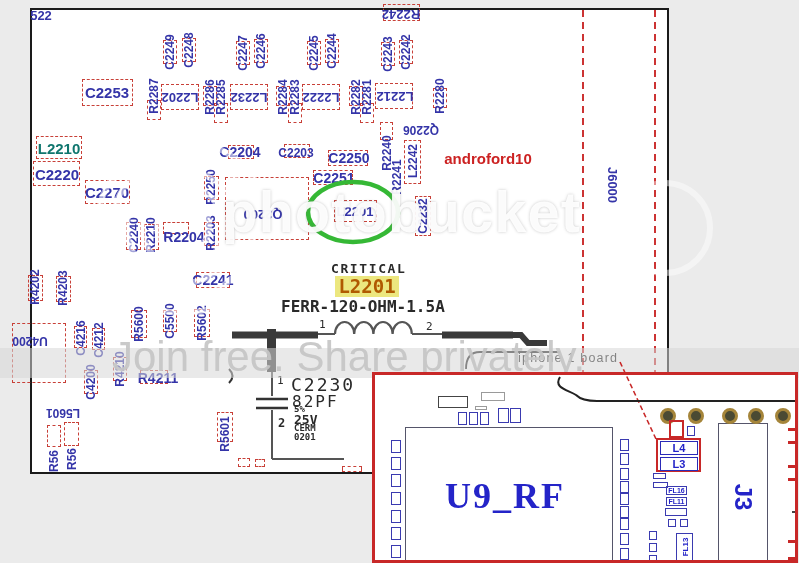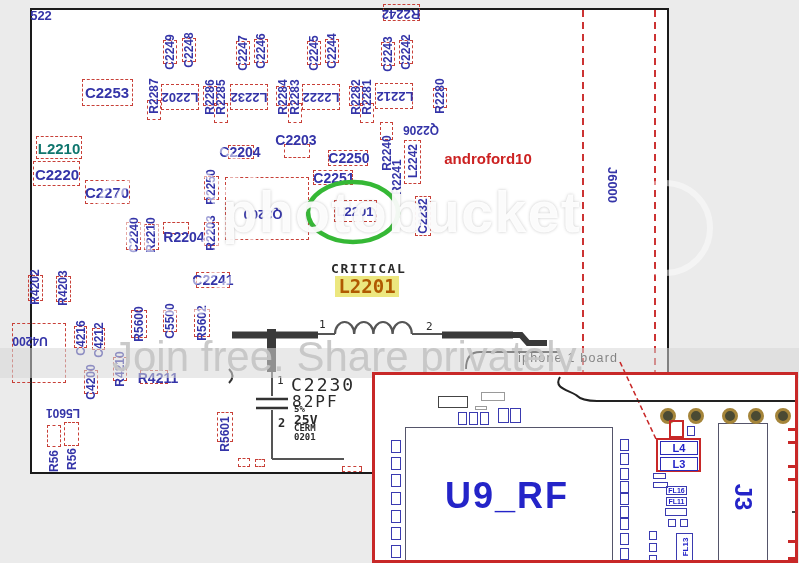--- a/index.html
+++ b/index.html
@@ -54,20 +54,21 @@
       <path d="M513 335 L521 335 L528 343 L547 343" stroke="#3a3a3a" stroke-width="6" fill="none"></path>
       <path d="M272 372 V396 M272 410 V459 M272 459 H344" stroke="#555" stroke-width="2" fill="none"></path>
       <path d="M256 399 H288 M256 408 H288" stroke="#333" stroke-width="2.5" fill="none"></path>
       <path d="M229 369 q7 7 0 14" stroke="#333" stroke-width="2" fill="none"></path>
       <path d="M466 369 Q466 352 480 352 H560" stroke="#222" stroke-width="1.8" fill="none"></path>
     </svg>
 
     <div class="mono" style="left:331px;top:261px;font-size:13px;letter-spacing:1.6px;font-weight:700;">CRITICAL</div>
     <div class="mono" style="left:335px;top:276px;width:64px;height:21px;background:#ece77f;color:#b05a00;
                 font-size:19px;font-weight:700;text-align:center;line-height:21px;">L2201</div>
+    <div class="mono" style="left:281px;top:297px;font-size:16px;font-weight:700;">FERR-120-OHM-1.5A</div>
 
     <div class="mono" style="left:319px;top:318px;font-size:11px;">1</div>
     <div class="mono" style="left:426px;top:320px;font-size:11px;">2</div>
 
     <div class="mono" style="left:291px;top:374px;font-size:18px;letter-spacing:2px;">C2230</div>
     <div class="mono" style="left:292px;top:392px;font-size:16px;letter-spacing:2px;">82PF</div>
     <div class="mono" style="left:294px;top:404px;font-size:9px;font-weight:700;">5%</div>
     <div class="mono" style="left:294px;top:412px;font-size:13px;font-weight:700;">25V</div>
     <div class="mono" style="left:294px;top:423px;font-size:9px;font-weight:700;">CERM</div>
     <div class="mono" style="left:294px;top:432px;font-size:9px;font-weight:700;">0201</div>
@@ -150,21 +151,21 @@
       <div class="comp" style="left: 321px; top: 97px; font-size: 13px; color: rgb(52, 52, 168); transform: translate(-50%, -50%) rotate(180deg);">L2222</div>
       <div class="comp" style="left: 356px; top: 97px; font-size: 12px; color: rgb(52, 52, 168); transform: translate(-50%, -50%) rotate(-90deg);">R2282</div>
       <div class="comp" style="left: 367px; top: 97px; font-size: 12px; color: rgb(52, 52, 168); transform: translate(-50%, -50%) rotate(-90deg);">R2281</div>
       <div class="comp" style="left: 395px; top: 96px; font-size: 13px; color: rgb(52, 52, 168); transform: translate(-50%, -50%) rotate(180deg);">L2212</div>
       <div class="comp" style="left: 388px; top: 54px; font-size: 12px; color: rgb(52, 52, 168); transform: translate(-50%, -50%) rotate(-90deg);">C2243</div>
       <div class="comp" style="left: 406px; top: 52px; font-size: 12px; color: rgb(52, 52, 168); transform: translate(-50%, -50%) rotate(-90deg);">C2242</div>
       <div class="comp" style="left: 440px; top: 96px; font-size: 12px; color: rgb(52, 52, 168); transform: translate(-50%, -50%) rotate(-90deg);">R2280</div>
       <div class="comp" style="left: 401px; top: 14px; font-size: 13px; color: rgb(52, 52, 168); transform: translate(-50%, -50%) rotate(180deg);">R2242</div>
       <div class="comp" style="left: 421px; top: 130px; font-size: 12px; color: rgb(52, 52, 168); transform: translate(-50%, -50%) rotate(180deg);">Q2206</div>
       <div class="comp" style="left: 240px; top: 152px; font-size: 14px; color: rgb(52, 52, 168); transform: translate(-50%, -50%) rotate(0deg);">C2204</div>
-      <div class="comp" style="left: 296px; top: 140px; font-size: 14px; color: rgb(52, 52, 168); transform: translate(-50%, -50%) rotate(0deg);">C2203</div>
+      <div class="comp" style="left: 296px; top: 153px; font-size: 12px; color: rgb(52, 52, 168); transform: translate(-50%, -50%) rotate(0deg);">C2203</div>
       <div class="comp" style="left: 349px; top: 158px; font-size: 14px; color: rgb(52, 52, 168); transform: translate(-50%, -50%) rotate(0deg);">C2250</div>
       <div class="comp" style="left: 334px; top: 178px; font-size: 14px; color: rgb(52, 52, 168); transform: translate(-50%, -50%) rotate(0deg);">C2251</div>
       <div class="comp" style="left: 413px; top: 161px; font-size: 12px; color: rgb(52, 52, 168); transform: translate(-50%, -50%) rotate(-90deg);">L2242</div>
       <div class="comp" style="left: 387px; top: 153px; font-size: 12px; color: rgb(52, 52, 168); transform: translate(-50%, -50%) rotate(-90deg);">R2240</div>
       <div class="comp" style="left: 397px; top: 177px; font-size: 12px; color: rgb(52, 52, 168); transform: translate(-50%, -50%) rotate(-90deg);">R2241</div>
       <div class="comp" style="left: 423px; top: 216px; font-size: 12px; color: rgb(52, 52, 168); transform: translate(-50%, -50%) rotate(-90deg);">C2232</div>
       <div class="comp" style="left: 488px; top: 158px; font-size: 15px; color: rgb(204, 34, 34); transform: translate(-50%, -50%) rotate(0deg);">androford10</div>
       <div class="comp" style="left: 59px; top: 148px; font-size: 15px; color: #0f766e; transform: translate(-50%, -50%) rotate(0deg);">L2210</div>
       <div class="comp" style="left: 57px; top: 174px; font-size: 15px; color: rgb(52, 52, 168); transform: translate(-50%, -50%) rotate(0deg);">C2220</div>
       <div class="comp" style="left: 107px; top: 192px; font-size: 15px; color: rgb(52, 52, 168); transform: translate(-50%, -50%) rotate(0deg);">C2270</div>
@@ -207,21 +208,21 @@
       <circle cx="665" cy="228" r="45" stroke="#ffffff" stroke-opacity="0.45" fill="none" stroke-width="6"></circle>
       <ellipse cx="353" cy="212" rx="45" ry="30" stroke="#35b835" stroke-width="4.5" fill="none"></ellipse>
     </svg>
     <div id="wm-tagline">Join free. Share privately.</div>
     <div id="wm-brand">photobucket</div>
   </div>
 
   <div id="inset">
     <div class="u9box" style="left:30px;top:52px;width:208px;height:150px;"></div>
     <div style="position:absolute;left:70px;top:100px;font-size:36px;font-weight:700;
-                letter-spacing:2px;color:#2424c8;">U9_RF</div>
+                letter-spacing:2px;color:#2424c8;font-family:Liberation Serif, serif;">U9_RF</div>
     <div class="u9box" style="left:343px;top:48px;width:50px;height:150px;"></div>
     <div style="position:absolute;left:368px;top:122px;font-size:24px;font-weight:700;color:#2424c8;
                 transform:translate(-50%,-50%) rotate(90deg);">J3</div>
     <div style="position:absolute;left:281px;top:63px;width:45px;height:34px;
                 border:2px solid #c82828;box-sizing:border-box;"></div>
     <div class="lbox" style="left:285px;top:66px;width:38px;height:14px;">L4</div>
     <div class="lbox" style="left:285px;top:82px;width:38px;height:14px;">L3</div>
     <div class="flbox" style="left:291px;top:111px;width:21px;height:9px;">FL16</div>
     <div class="flbox" style="left:291px;top:122px;width:21px;height:9px;">FL11</div>
     <div class="flbox" style="left:301px;top:158px;width:17px;height:28px;">

